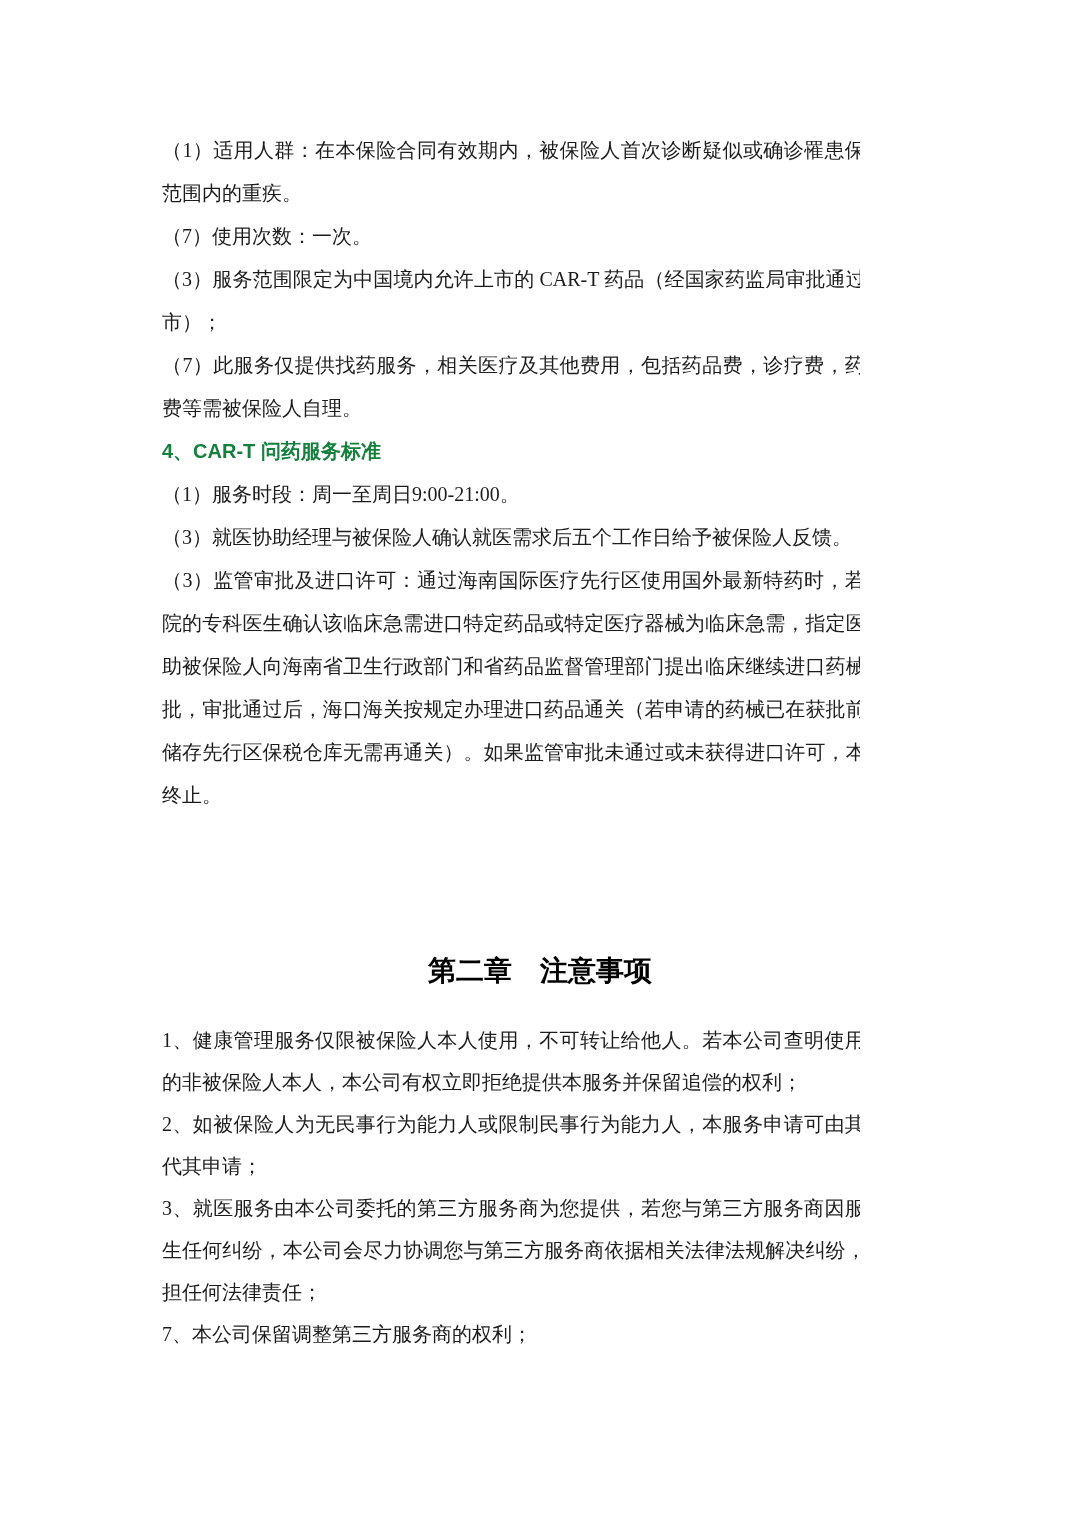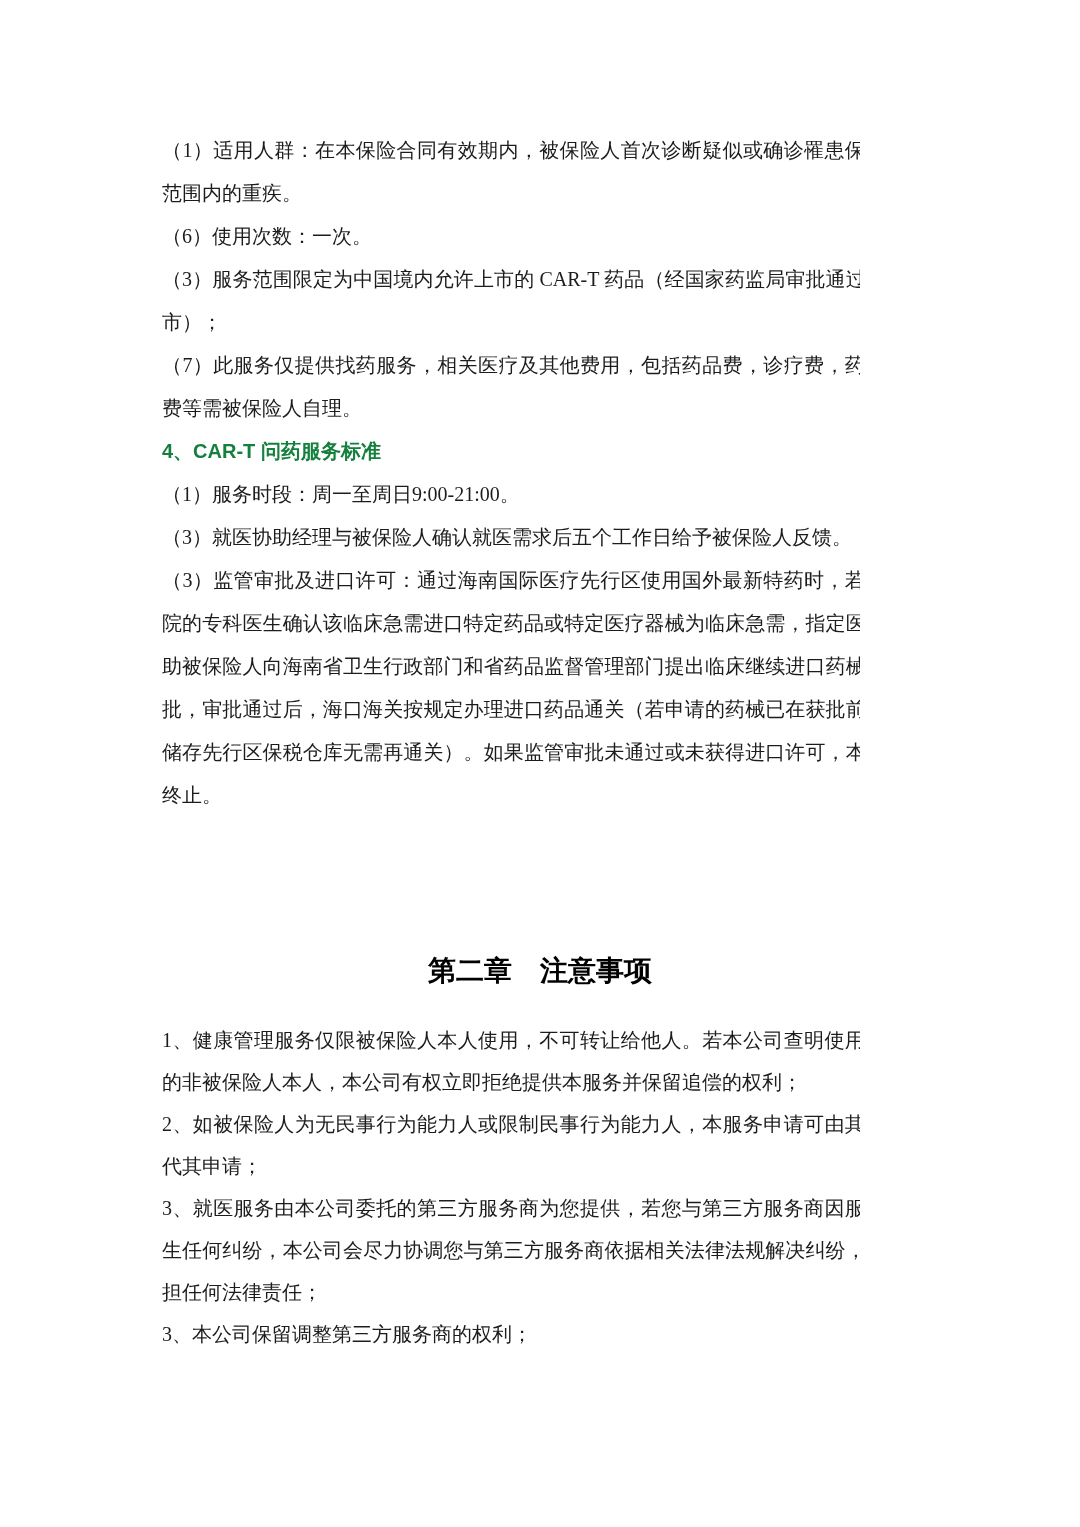--- a/index.html
+++ b/index.html
@@ -70,31 +70,31 @@
     color: #1c1c1c;
   }
 </style>
 </head>
 <body>
 
 <div class="page">
 
   <div class="clauses">
     <p>（1）适用人群：在本保险合同有效期内，被保险人首次诊断疑似或确诊罹患保单约定范围内的重疾。</p>
-    <p>（6）使用次数：一次。</p>
+    <p>（7）使用次数：一次。</p>
     <p>（3）服务范围限定为中国境内允许上市的 CAR-T 药品（经国家药监局审批通过允许上市）；</p>
     <p>（7）此服务仅提供找药服务，相关医疗及其他费用，包括药品费，诊疗费，药品配送费等需被保险人自理。</p>
     <p class="sub-heading">4、CAR-T 问药服务标准</p>
     <p>（1）服务时段：周一至周日9:00-21:00。</p>
     <p>（3）就医协助经理与被保险人确认就医需求后五个工作日给予被保险人反馈。</p>
     <p>（3）监管审批及进口许可：通过海南国际医疗先行区使用国外最新特药时，若指定医院的专科医生确认该临床急需进口特定药品或特定医疗器械为临床急需，指定医院将协助被保险人向海南省卫生行政部门和省药品监督管理部门提出临床继续进口药械评估审批，审批通过后，海口海关按规定办理进口药品通关（若申请的药械已在获批前已批量储存先行区保税仓库无需再通关）。如果监管审批未通过或未获得进口许可，本次服务终止。</p>
   </div>
 
   <p class="chapter-title">第二章　注意事项</p>
 
   <div class="notes">
     <p>1、健康管理服务仅限被保险人本人使用，不可转让给他人。若本公司查明使用本服务的非被保险人本人，本公司有权立即拒绝提供本服务并保留追偿的权利；</p>
     <p>2、如被保险人为无民事行为能力人或限制民事行为能力人，本服务申请可由其监护人代其申请；</p>
     <p>3、就医服务由本公司委托的第三方服务商为您提供，若您与第三方服务商因服务而产生任何纠纷，本公司会尽力协调您与第三方服务商依据相关法律法规解决纠纷，但不承担任何法律责任；</p>
-    <p>3、本公司保留调整第三方服务商的权利；</p>
+    <p>7、本公司保留调整第三方服务商的权利；</p>
   </div>
 
 </div>
 
 </body></html>

